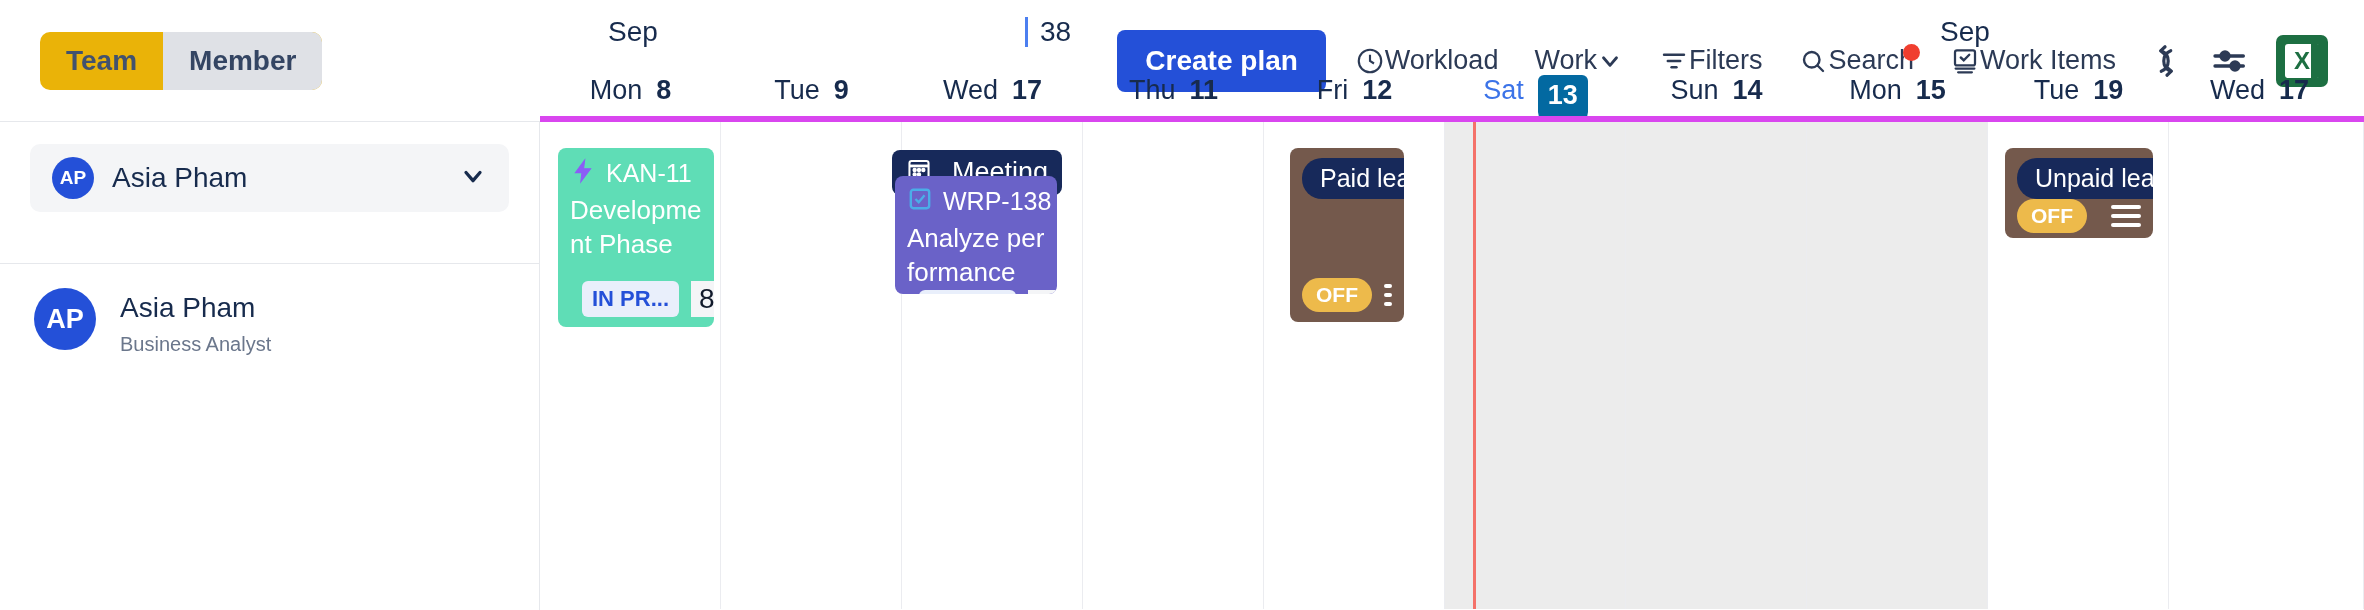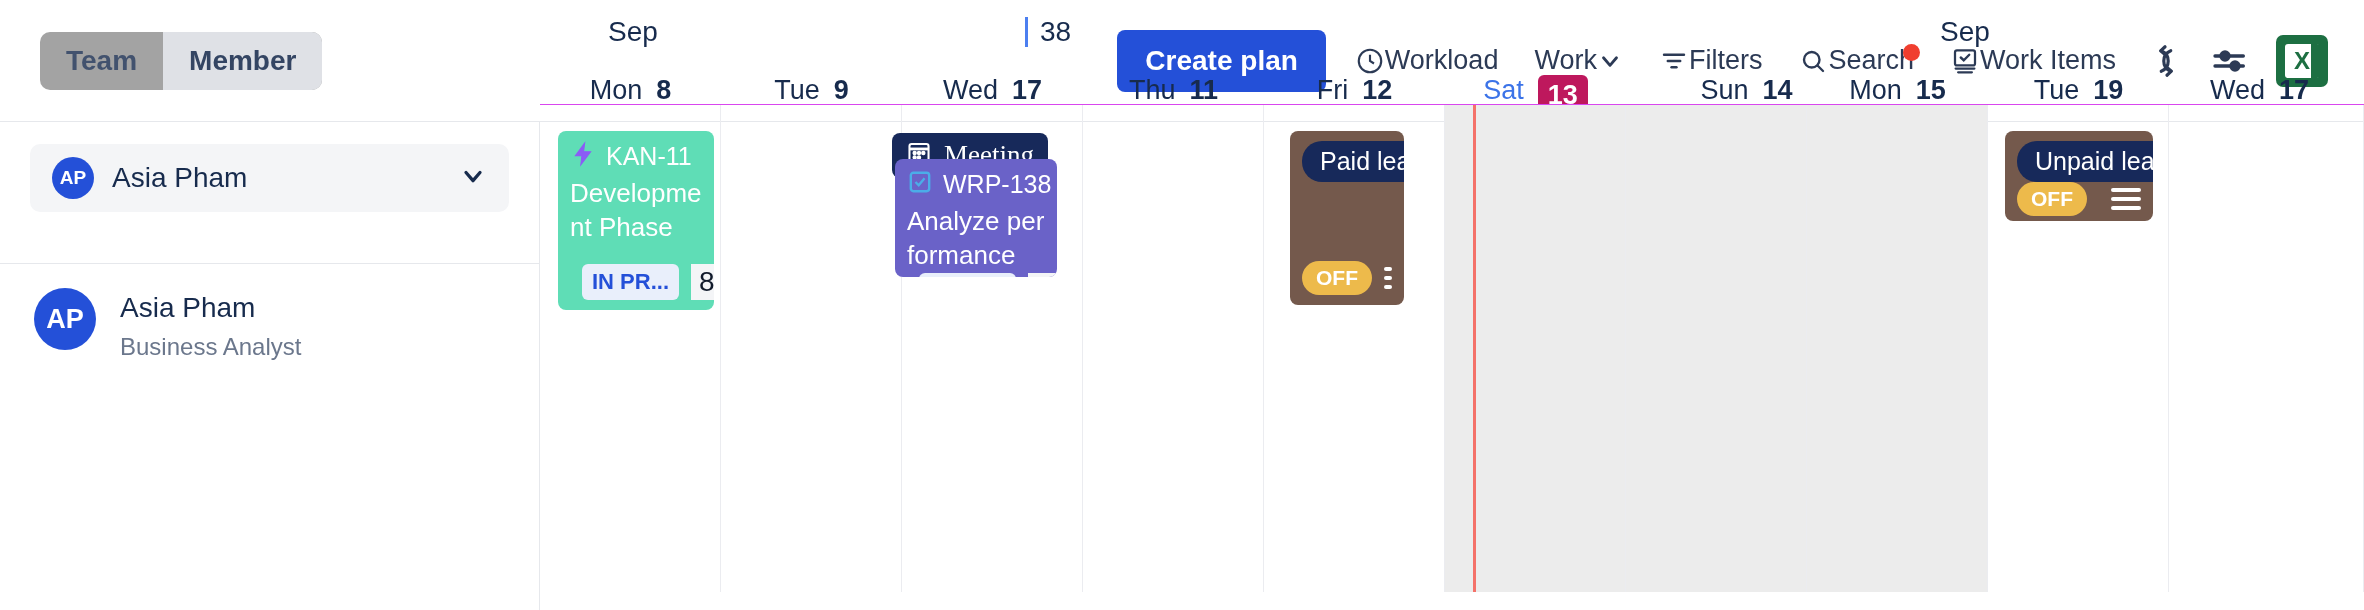--- a/index.html
+++ b/index.html
@@ -15,21 +15,21 @@
   .topbar {
     position: absolute; left: 0; top: 0;
     width: 2364px; height: 122px;
     background: #ffffff;
     border-bottom: 1px solid #E6E8EC;
     display: flex; align-items: center;
   }
   .seg-group {
     margin-left: 40px;
     display: flex;
-    background: #a3a3a3;
+    background: #eab308;
     border-radius: 10px;
     overflow: hidden;
     height: 58px;
   }
   .seg {
     display: flex; align-items: center; justify-content: center;
     padding: 0 26px;
     font-size: 28px; font-weight: 700;
     color: #42526E;
     cursor: pointer;
@@ -131,21 +131,21 @@
   }
   .avatar-lg {
     width: 62px; height: 62px; border-radius: 50%;
     background: #2450D8; color: #fff;
     display: flex; align-items: center; justify-content: center;
     font-size: 27px; font-weight: 700;
     flex: 0 0 auto;
   }
   .member-text { margin-left: 24px; padding-top: 2px; }
   .member-name { font-size: 28px; color: #172B4D; line-height: 1.25; }
-  .member-role { font-size: 24px; color: #6B778C; margin-top: 8px; }
+  .member-role { font-size: 20px; color: #6B778C; margin-top: 8px; }
 
   
   .cal {
     position: absolute; left: 540px; top: 0;
     width: 1824px; height: 610px;
   }
   .cal-head { position: absolute; left:0; top:0; width: 1824px; height: 122px; }
   .month-row {
     position: absolute; left: 0; top: 0; width: 1824px; height: 58px;
   }
@@ -166,36 +166,36 @@
   .day-cell {
     position: absolute; top: 0; height: 64px;
     display: flex; align-items: center; justify-content: center;
     gap: 14px;
     font-size: 27px;
   }
   .day-name { color: #172B4D; }
   .day-num { color: #172B4D; font-weight: 700; }
   .day-cell.today .day-name { color: #3B73E8; }
   .day-cell.today .day-num {
-    background: #be185d; color: #fff;
+    background: #0369a1; color: #fff;
     border-radius: 6px 6px 10px 10px;
     padding: 7px 10px 13px 10px;
     line-height: 1;
     margin-top: 16px;
   }
   .red-dot {
     position: absolute;
     width: 17px; height: 17px; border-radius: 50%;
     background: #F03E2F;
   }
 
   .grid-body {
-    position: absolute; left: 0; top: 104px;
+    position: absolute; left: 0; top: 116px;
     width: 1824px; height: 424px;
-    border-top: 1px solid #d946ef;
+    border-top: 6px solid #d946ef;
   }
   .col {
     position: absolute; top: 0; height: 487px;
     border-right: 1px solid #EBECF0;
   }
   .col.weekend { background: #ECECEC; }
   .nowline {
     position: absolute; top: 0; width: 3px; height: 487px;
     background: #F4726A;
   }
@@ -237,23 +237,22 @@
 
   .card-teal { background: #5FDDB6; }
   .card-purple { background: #6A62C8; }
   .card-brown { background: #74594C; }
 
   .badge-dark {
     background: #17295A; color: #ffffff;
     border-radius: 8px;
     font-size: 27px;
     padding: 6px 14px;
-    display: inline-flex; align-items: center; gap: 12px;
-    white-space: nowrap;
-    font-family: Liberation Serif, serif;
+    display: inline-flex; align-items: center; gap: 20px;
+    white-space: nowrap;
   }
   .badge-pill {
     background: #17295A; color: #ffffff;
     border-radius: 20px;
     font-size: 25px;
     padding: 6px 18px;
     display: inline-flex; align-items: center;
     white-space: nowrap;
     align-self: flex-start;
   }
@@ -412,21 +411,21 @@
         <span class="day-num">11</span>
       </div>
       <div class="day-cell" style="left:724px;width:181px;">
         <span class="day-name">Fri</span>
         <span class="day-num">12</span>
       </div>
       <div class="day-cell today" style="left:905px;width:181px;">
         <span class="day-name">Sat</span>
         <span class="day-num">13</span>
       </div>
-      <div class="day-cell" style="left:1116px;width:181px;">
+      <div class="day-cell" style="left:1086px;width:181px;">
         <span class="day-name">Sun</span>
         <span class="day-num">14</span>
       </div>
       <div class="day-cell" style="left:1267px;width:181px;">
         <span class="red-dot" style="left:96px;top:-14px;"></span>
         <span class="day-name">Mon</span>
         <span class="day-num">15</span>
       </div>
       <div class="day-cell" style="left:1448px;width:181px;">
         <span class="day-name">Tue</span>

